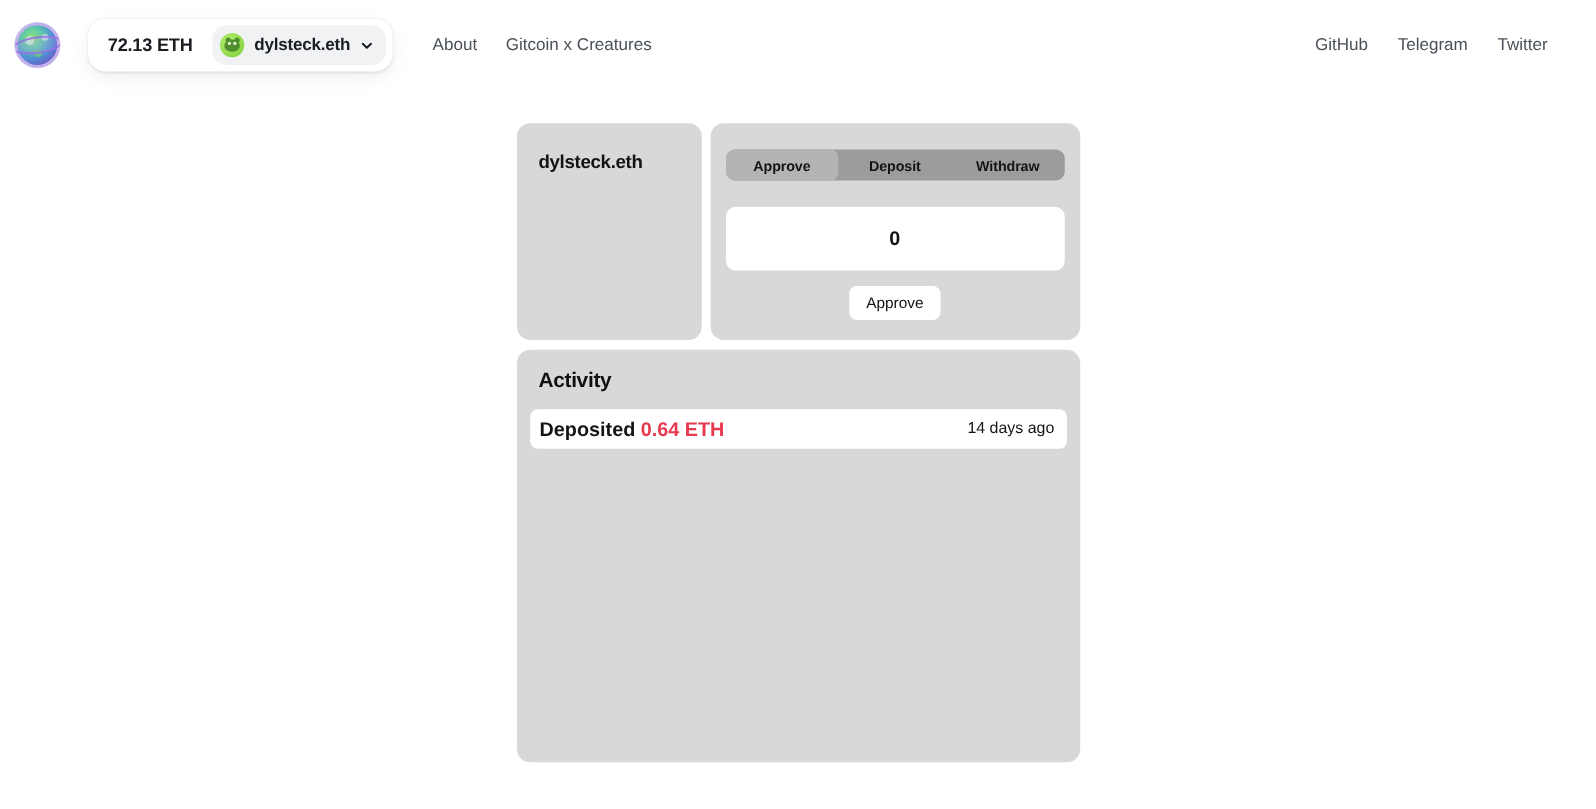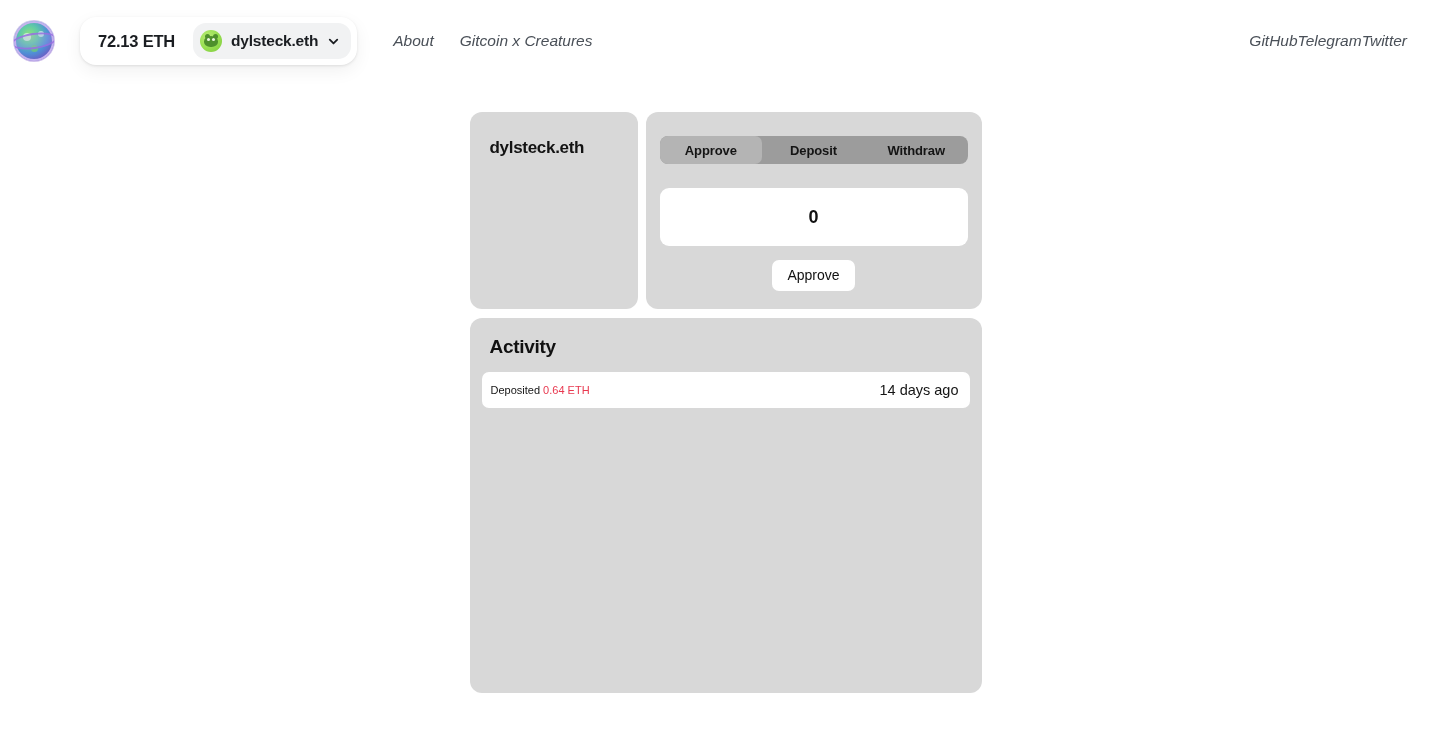--- a/index.html
+++ b/index.html
@@ -133,29 +133,29 @@
 
   .nav-left {
     display: flex;
     align-items: center;
     gap: 26px;
     margin-left: 36px;
   }
   .nav-right {
     display: flex;
     align-items: center;
+    gap: 27px;
     margin-left: auto;
     justify-content: space-between;
   }
   .nav-link {
     font-size: 15.5px;
     color: #4a5058;
     white-space: nowrap;
     cursor: pointer;
-    font-style: italic;
   }
 
   
   .main {
     width: 512px;
     margin: 30px auto 0;
   }
 
   .top-row {
     display: flex;
@@ -263,22 +263,23 @@
   .activity-row {
     background: #ffffff;
     border-radius: 7px;
     height: 36px;
     display: flex;
     align-items: center;
     justify-content: space-between;
     padding: 0 11px 0 9px;
   }
   .activity-desc {
-    font-size: 11px;
+    font-size: 18px;
     color: #141414;
+    font-weight: bold;
   }
   .activity-amount {
     color: #e8384f;
   }
   .activity-time {
     font-size: 14.5px;
     color: #141414;
   }
 </style>
 </head>

